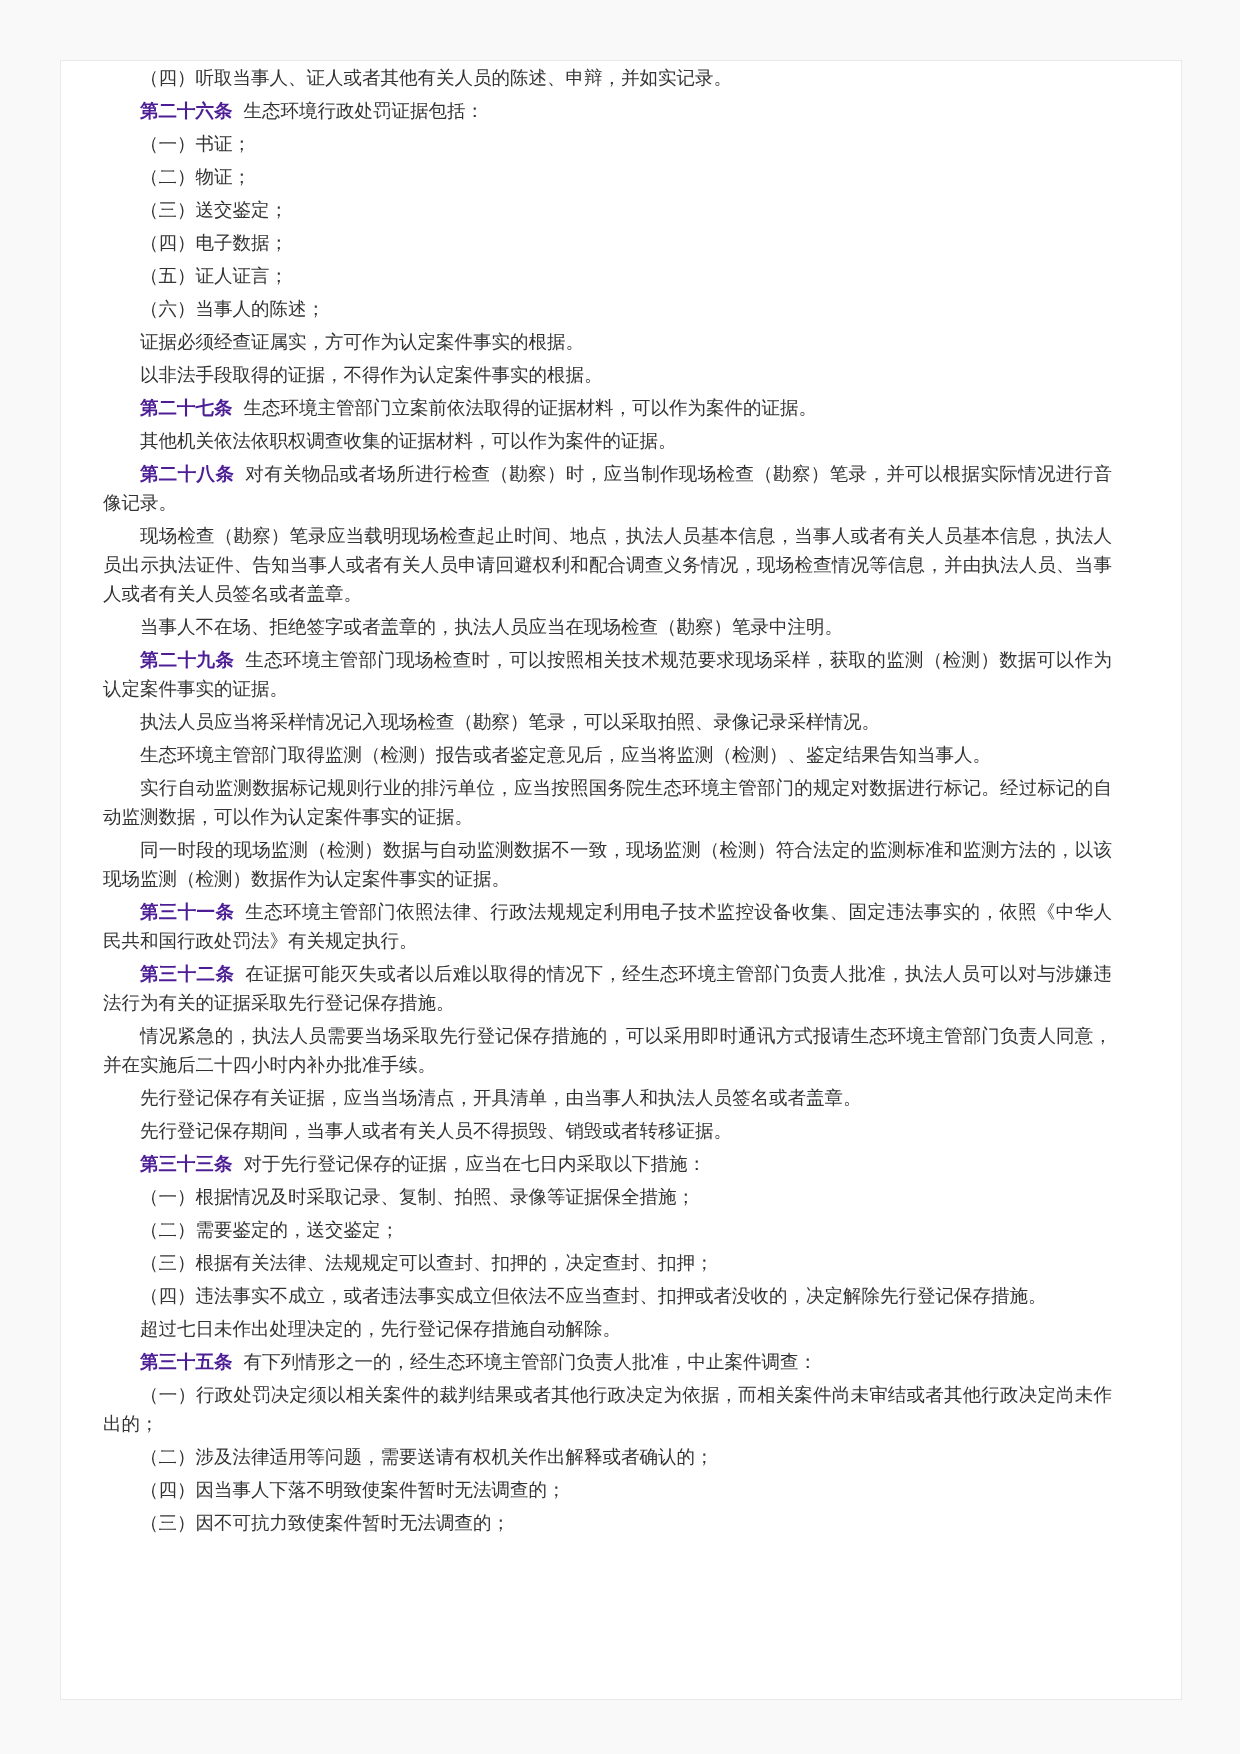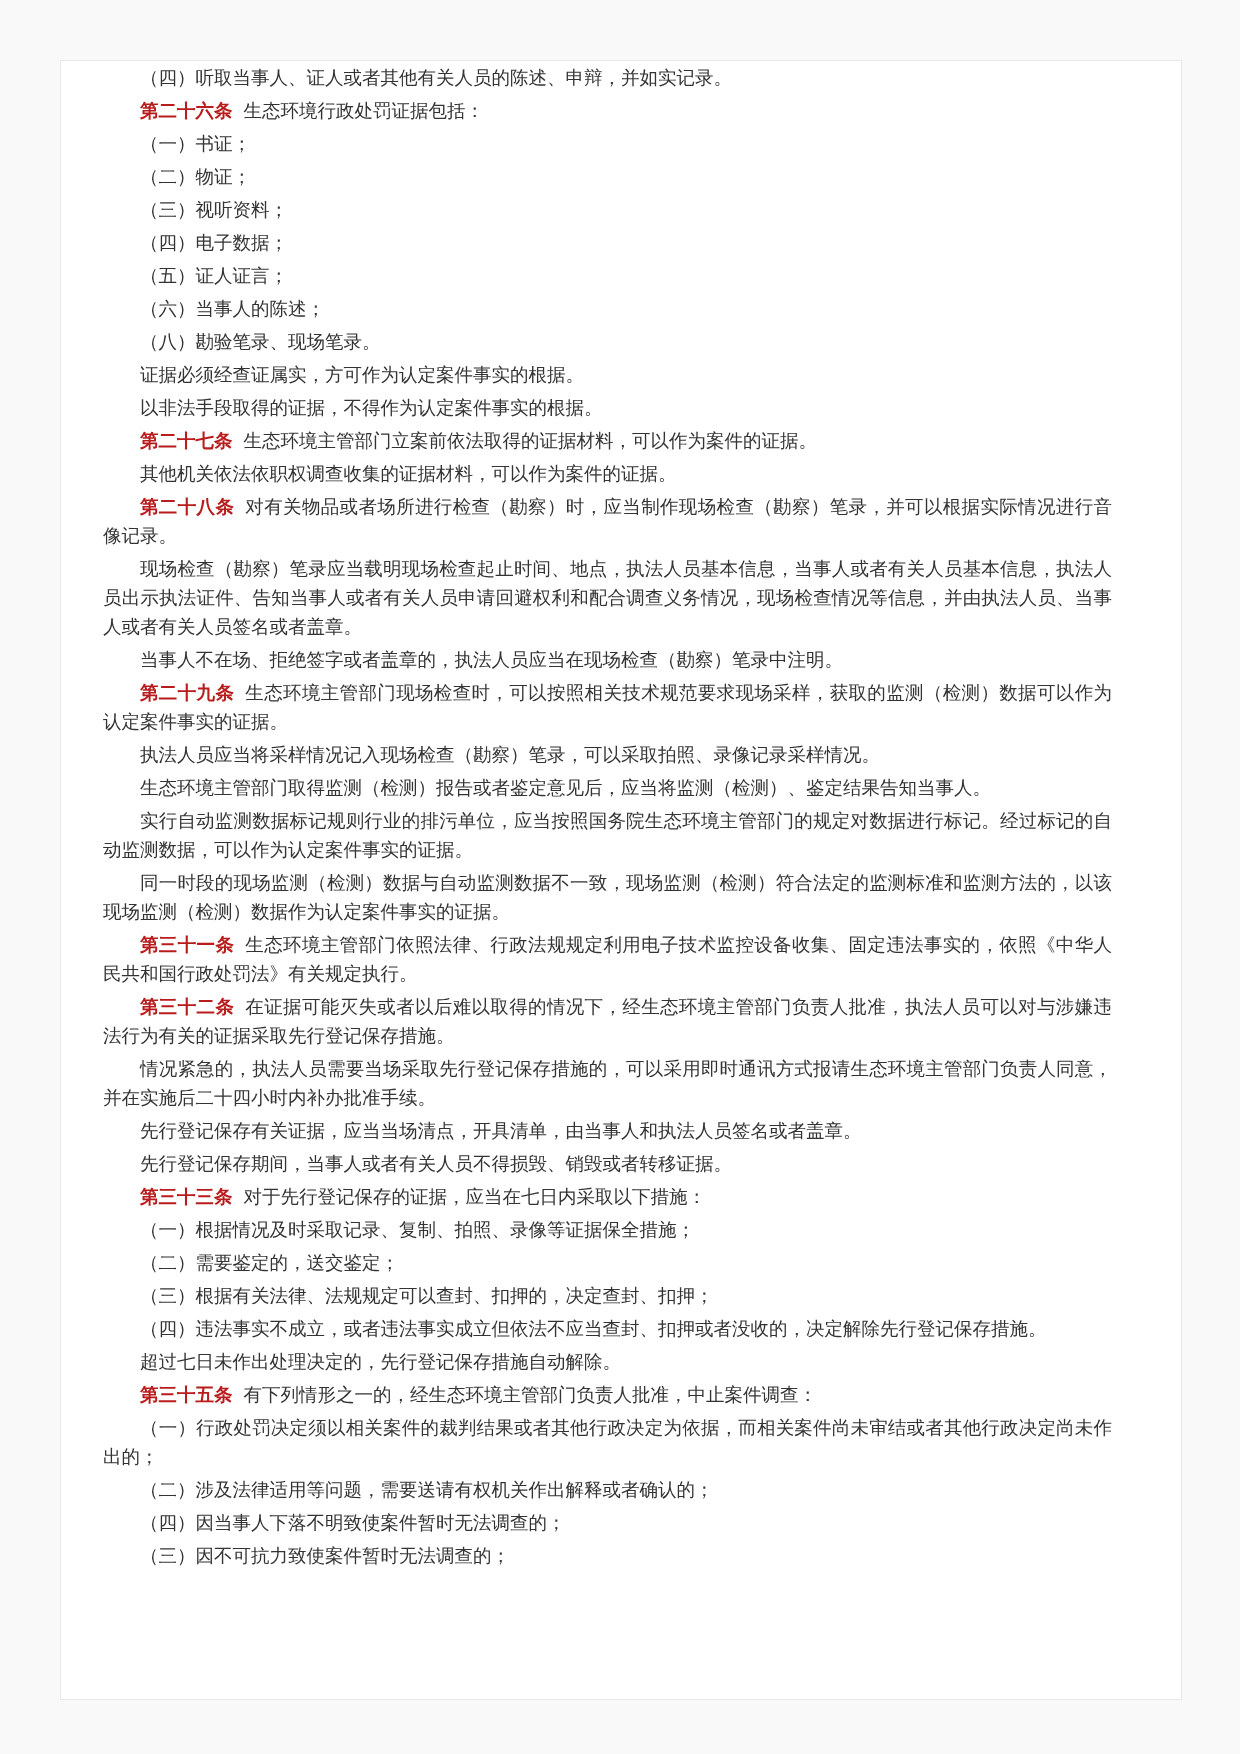--- a/index.html
+++ b/index.html
@@ -31,47 +31,46 @@
     margin: 0 12px 4px 0;
     text-indent: 2em;
     text-align: justify;
     font-size: 18.5px;
     line-height: 29px;
     color: #333333;
     word-break: break-all;
   }
   .article-no {
     font-weight: bold;
-    color: #b91c1c;
+    color: #4c1d95;
     margin-right: 0.6em;
   }
 </style>
 </head>
 <body style="background: rgb(249, 249, 249);">
 
 <div class="viewport">
   <div class="page-card" style="background: rgb(255, 255, 255); border-color: rgb(233, 233, 233);">
   <p class="para"><span class="para-text">（四）听取当事人、证人或者其他有关人员的陈述、申辩，并如实记录。</span></p>
 
   <p class="para"><b class="article-no">第二十六条</b><span class="para-text">生态环境行政处罚证据包括：</span></p>
 
   <p class="para"><span class="para-text">（一）书证；</span></p>
 
   <p class="para"><span class="para-text">（二）物证；</span></p>
 
-  <p class="para"><span class="para-text">（三）视听资料；</span></p>
+  <p class="para"><span class="para-text">（三）送交鉴定；</span></p>
 
   <p class="para"><span class="para-text">（四）电子数据；</span></p>
 
   <p class="para"><span class="para-text">（五）证人证言；</span></p>
 
   <p class="para"><span class="para-text">（六）当事人的陈述；</span></p>
 
 
-  <p class="para"><span class="para-text">（八）勘验笔录、现场笔录。</span></p>
 
   <p class="para"><span class="para-text">证据必须经查证属实，方可作为认定案件事实的根据。</span></p>
 
   <p class="para"><span class="para-text">以非法手段取得的证据，不得作为认定案件事实的根据。</span></p>
 
   <p class="para"><b class="article-no">第二十七条</b><span class="para-text">生态环境主管部门立案前依法取得的证据材料，可以作为案件的证据。</span></p>
 
   <p class="para"><span class="para-text">其他机关依法依职权调查收集的证据材料，可以作为案件的证据。</span></p>
 
   <p class="para"><b class="article-no">第二十八条</b><span class="para-text">对有关物品或者场所进行检查（勘察）时，应当制作现场检查（勘察）笔录，并可以根据实际情况进行音像记录。</span></p>

